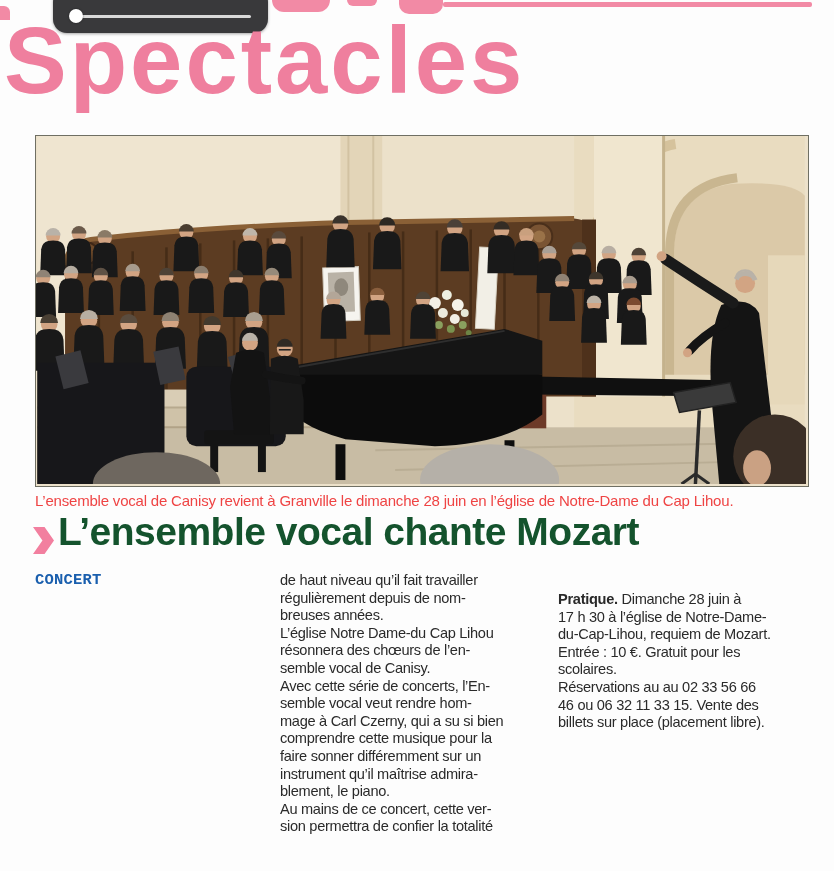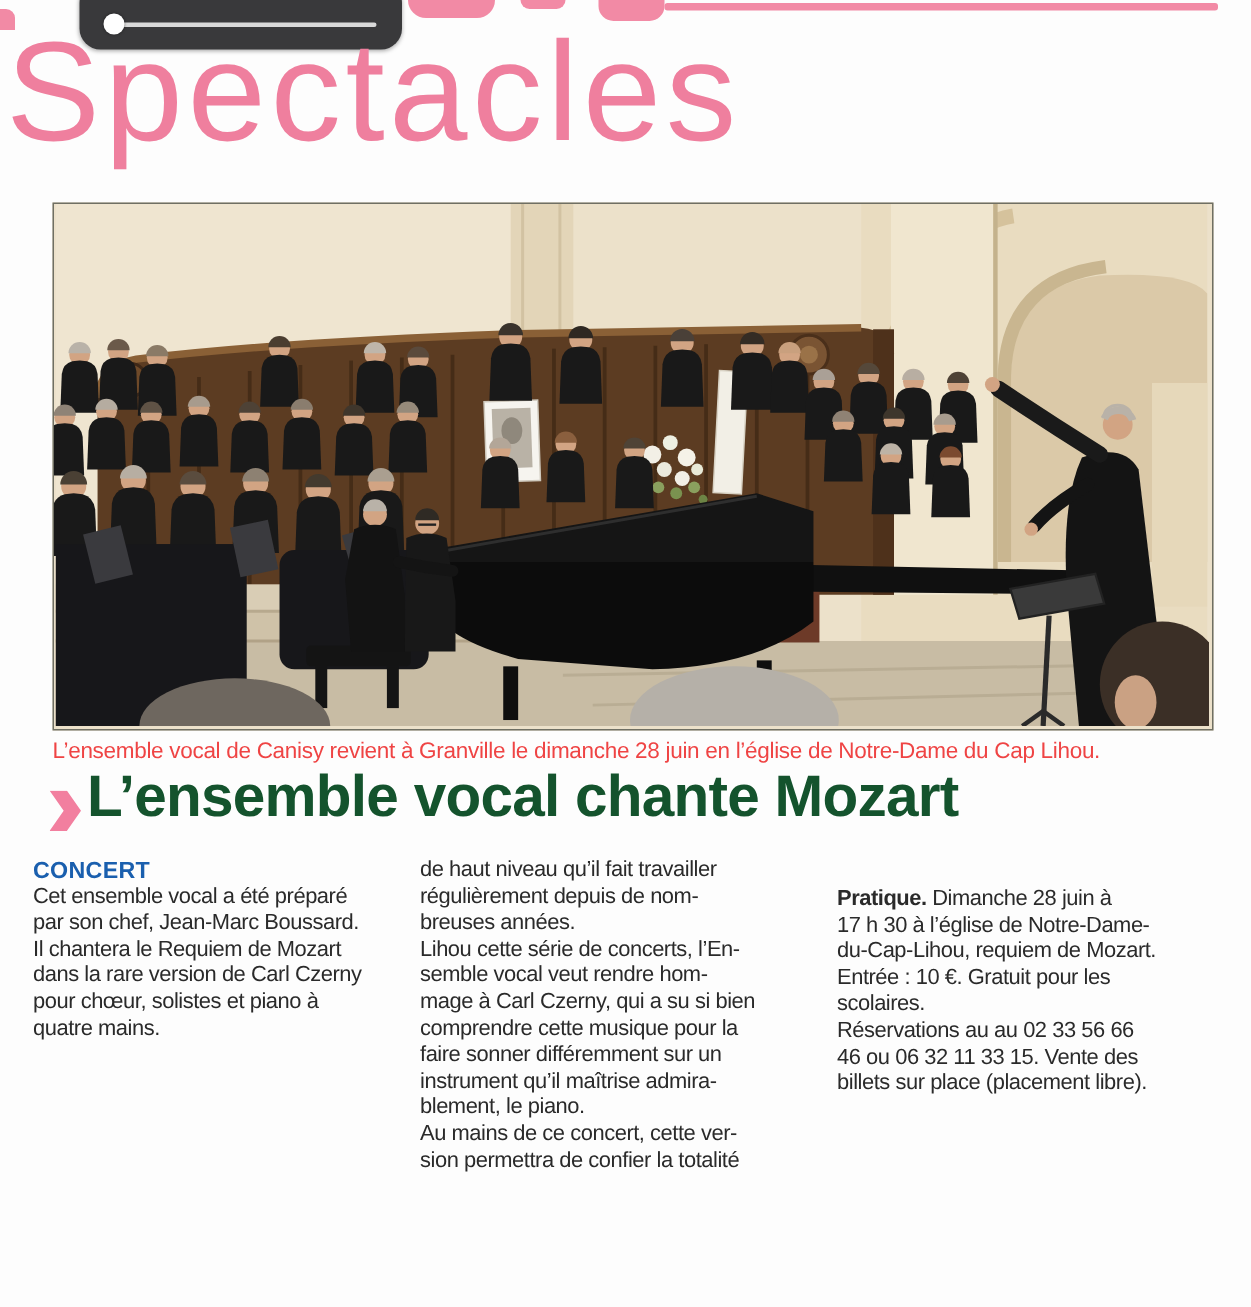--- a/index.html
+++ b/index.html
@@ -19,21 +19,21 @@
   .frag-bar{left:443px;top:2px;width:369px;height:5px;border-radius:2px;}
   .zoom-slider{
     position:absolute;left:53px;top:-12px;width:215px;height:45px;
     background:#39393b;border-radius:14px;box-shadow:0 1px 3px rgba(0,0,0,.35);
   }
   .zoom-track{position:absolute;left:22px;top:27px;width:176px;height:3px;background:#d9d9d9;border-radius:2px;}
   .zoom-knob{position:absolute;left:16px;top:21px;width:14px;height:14px;background:#ffffff;border-radius:50%;box-shadow:0 0 2px rgba(0,0,0,.5);}
   
   .masthead{
     position:absolute;left:4px;top:14px;margin:0;
-    font-size:94px;line-height:1.0;font-weight:normal;letter-spacing:3px;
+    font-size:94px;line-height:1.0;font-weight:bold;letter-spacing:3px;
     color:#ef7f9e;
   }
   
   .photo-frame{
     position:absolute;left:35px;top:135px;width:772px;height:350px;
     border:1px solid #6f6f63;background:#ece1ca;
   }
   .photo-frame svg{display:block;}
   
   .caption{
@@ -47,21 +47,21 @@
   }
   .headline{
     position:absolute;left:58px;top:511px;margin:0;width:760px;
     font-size:39px;line-height:1.1;font-weight:bold;letter-spacing:-0.5px;color:#14532d;
   }
   
   .col{
     position:absolute;top:572px;width:254px;
     font-size:14.6px;line-height:17.6px;letter-spacing:-0.3px;color:#2a2a2a;
   }
-  .col-1{left:22px;}
+  .col-1{left:35px;font-family:Liberation Mono, monospace;}
   .col-2{left:280px;}
   .col-3{left:558px;}
   .col p{margin:0;white-space:pre-line;}
   .kicker{
     margin:0 0 3px 0;font-size:15.5px;font-weight:bold;letter-spacing:0.2px;color:#1a5fae;
   }
   .practical{margin-top:19px !important;}
   .practical .plabel{font-weight:bold;text-align:center;}
 </style>
 </head>
@@ -263,33 +263,30 @@
     </svg>
   </div>
 
   <p class="caption">L’ensemble vocal de Canisy revient à Granville le dimanche 28 juin en l’église de Notre-Dame du Cap Lihou.</p>
 
   <span class="chevron"></span>
   <h2 class="headline">L’ensemble vocal chante Mozart</h2>
 
   <div class="col col-1">
     <p class="kicker">CONCERT</p>
-    <p>Cet ensemble vocal a été préparé
-par son chef, Jean-Marc Boussard.
-Il chantera le Requiem de Mozart
-dans la rare version de Carl Czerny
-pour chœur, solistes et piano à
-quatre mains.</p>
   </div>
 
   <div class="col col-2">
     <p>de haut niveau qu’il fait travailler
 régulièrement depuis de nom-
 breuses années.</p>
-    <p>Lihou cette série de concerts, l’En-
+    <p>L’église Notre Dame-du Cap Lihou
+résonnera des chœurs de l’en-
+semble vocal de Canisy.</p>
+    <p>Avec cette série de concerts, l’En-
 semble vocal veut rendre hom-
 mage à Carl Czerny, qui a su si bien
 comprendre cette musique pour la
 faire sonner différemment sur un
 instrument qu’il maîtrise admira-
 blement, le piano.</p>
     <p>Au mains de ce concert, cette ver-
 sion permettra de confier la totalité</p>
   </div>
 

